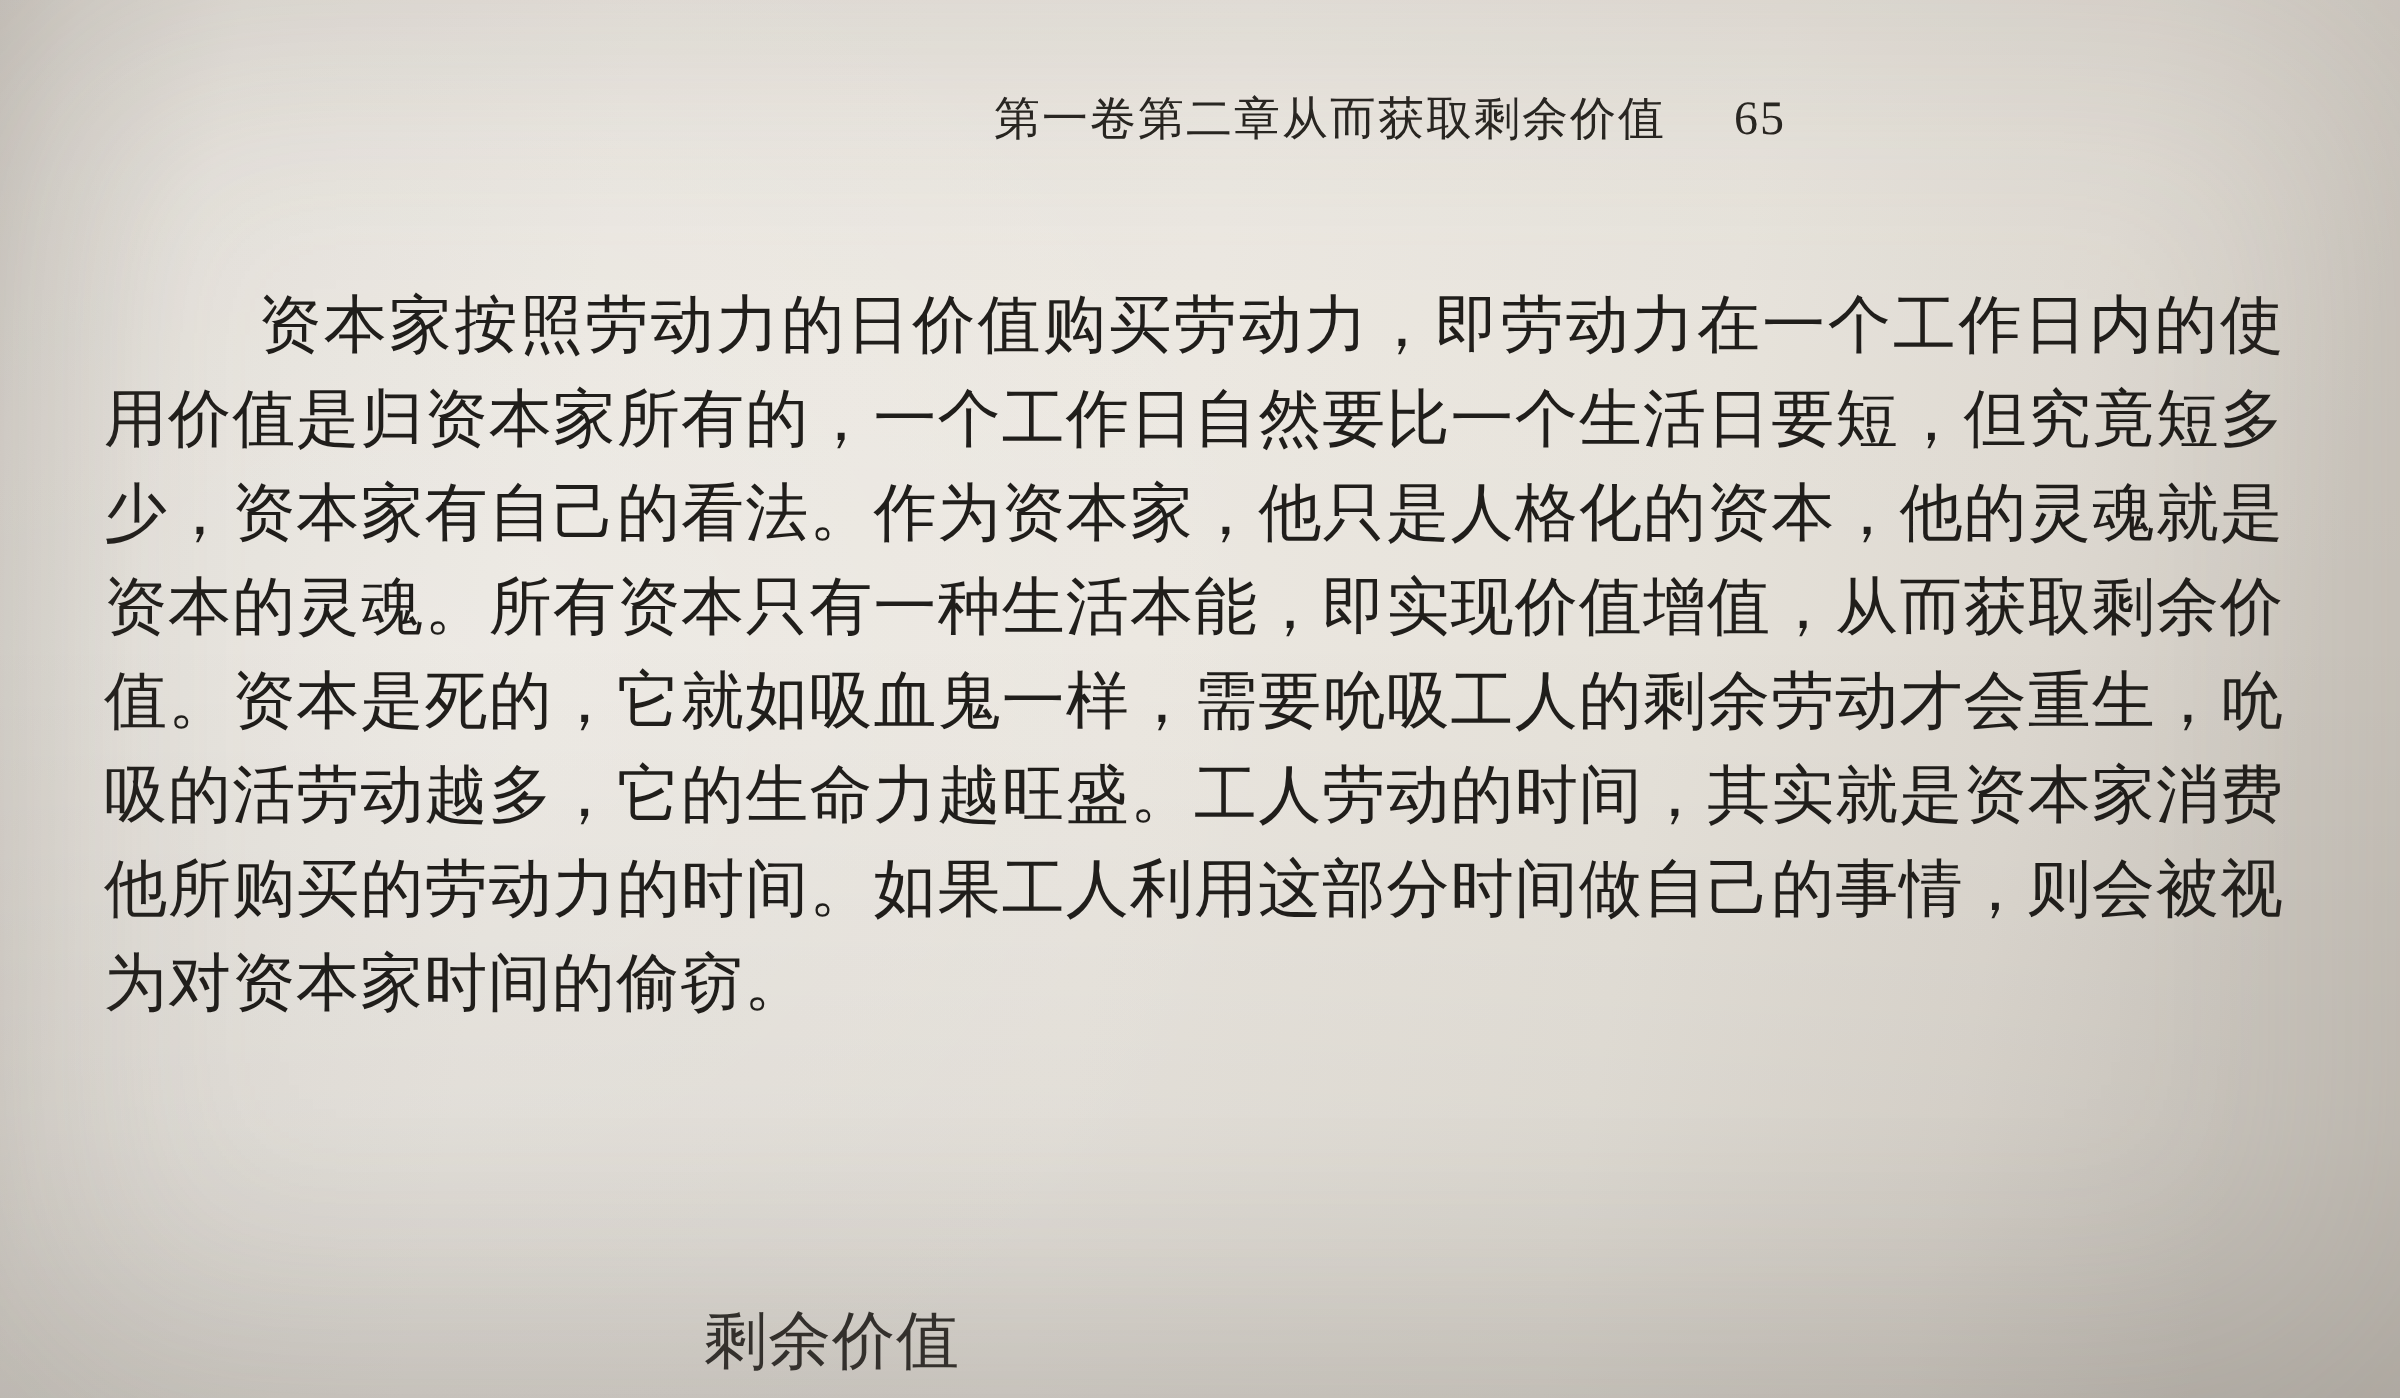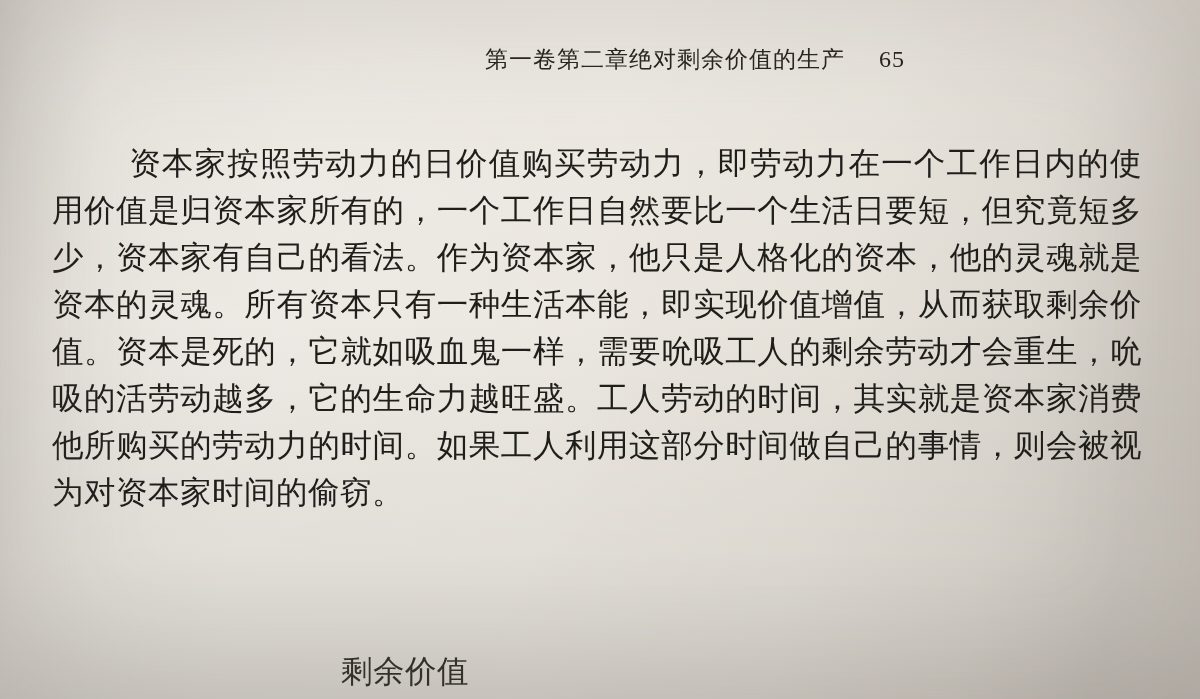--- a/index.html
+++ b/index.html
@@ -97,21 +97,21 @@
     text-align: justify;
     text-justify: inter-character;
   }
   .body-text p {
     margin: 0;
     text-indent: 2.45em;
   }
   .line-clip {
     position: absolute;
     top: 640px;
-    left: 41px;
+    left: 52px;
     width: 1090px;
     height: 59px;
     overflow: hidden;
   }
   .line-clip .tail {
     color: #201e1b;
     font-size: 31.5px;
     line-height: 63px;
     letter-spacing: 0.5px;
     white-space: nowrap;
@@ -128,21 +128,21 @@
     box-shadow: inset 0 0 120px 24px rgba(120,112,100,0.18);
   }
 </style>
 </head>
 <body>
 
 <div class="page">
   <div class="content">
 
     <div class="running-head">
-      <span class="rh-vol">第一卷</span><span class="rh-chap">第二章</span><span class="rh-title">绝对剩余价值的生产</span><span class="rh-page">65</span>
+      <span class="rh-vol">第一卷</span><span class="rh-chap">第二章</span><span class="rh-title">从而获取剩余价值</span><span class="rh-page">65</span>
     </div>
 
     <div class="body-text">
       <p>资本家按照劳动力的日价值购买劳动力，即劳动力在一个工作日内的使用价值是归资本家所有的，一个工作日自然要比一个生活日要短，但究竟短多少，资本家有自己的看法。作为资本家，他只是人格化的资本，他的灵魂就是资本的灵魂。所有资本只有一种生活本能，即实现价值增值，从而获取剩余价值。资本是死的，它就如吸血鬼一样，需要吮吸工人的剩余劳动才会重生，吮吸的活劳动越多，它的生命力越旺盛。工人劳动的时间，其实就是资本家消费他所购买的劳动力的时间。如果工人利用这部分时间做自己的事情，则会被视为对资本家时间的偷窃。</p>
     </div>
 
     <div class="line-clip">
       <div class="tail">剩余价值</div>
     </div>
 

